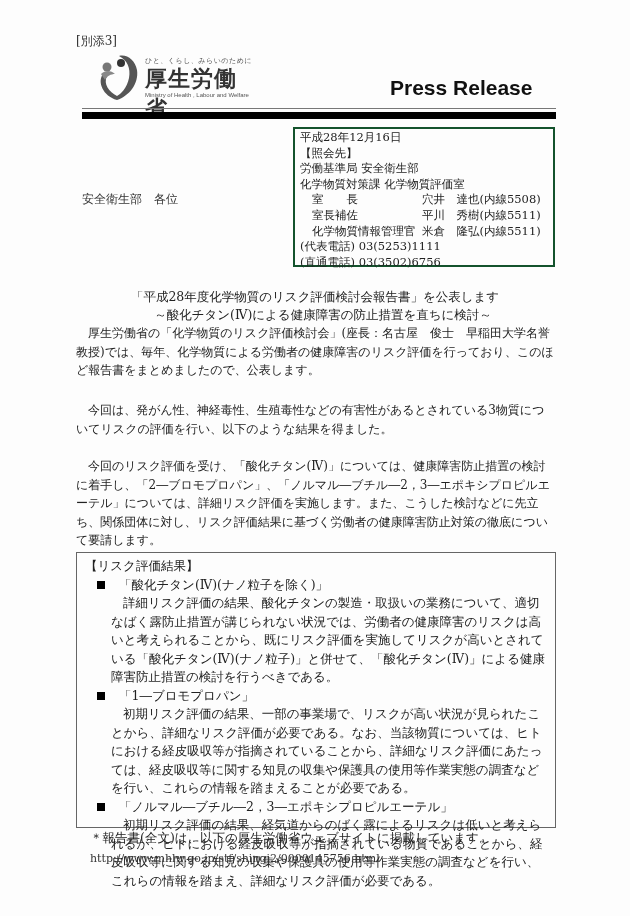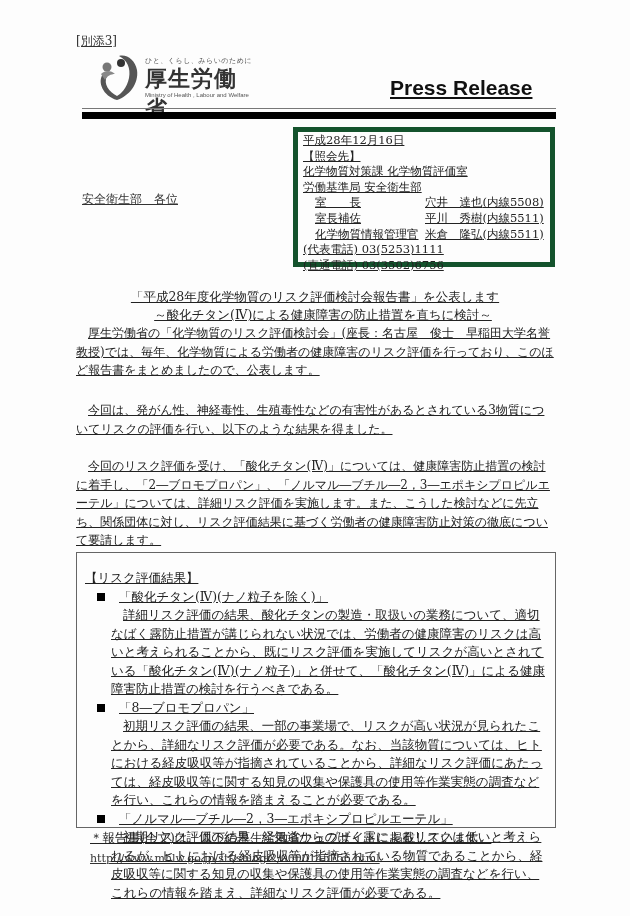--- a/index.html
+++ b/index.html
@@ -1,45 +1,45 @@
 <!DOCTYPE html>
 <html><head>
   <meta charset="utf-8">
   <style>
     html, body { margin: 0; padding: 0; background: #fdfdfd; }
     body { width: 630px; height: 916px; position: relative; overflow: hidden;
            font-family: "DejaVu Serif", "Liberation Serif", serif; color: #222; }
-    .abs { position: absolute; text-decoration: underline; }
+    .abs { position: absolute; }
     .annex { left: 76px; top: 33px; font-size: 12px; color: #333; }
     .logo { left: 95px; top: 52px; width: 160px; height: 52px; }
     .logo-mark { position: absolute; left: 0; top: 0; width: 46px; height: 50px; }
     .logo-tag { position: absolute; left: 50px; top: 4px; font-size: 7px; color: #555;
                 font-family: "DejaVu Sans", sans-serif; letter-spacing: 0.5px; }
     .logo-name { position: absolute; left: 50px; top: 12px; font-size: 22px; font-weight: bold;
                  color: #333; font-family: "DejaVu Sans", sans-serif; letter-spacing: 1px; }
     .logo-en { position: absolute; left: 50px; top: 40px; font-size: 6px; color: #555;
                font-family: "Liberation Sans", sans-serif; white-space: nowrap; }
     .press { left: 390px; top: 76px; font-size: 21px; font-weight: bold;
              font-family: "Liberation Sans", sans-serif; color: #111; }
     .rule-thin { left: 82px; top: 108px; width: 474px; height: 1px; background: #777; }
     .rule-thick { left: 82px; top: 112px; width: 474px; height: 7px; background: #000; }
     .addressee { left: 82px; top: 191px; font-size: 12px; color: #333; }
-    .contact-box { left: 293px; top: 127px; width: 262px; height: 140px; border: 5px solid #14532d;
+    .contact-box { left: 293px; top: 127px; width: 262px; height: 140px; border: 2px solid #14532d;
                    font-size: 11.5px; line-height: 15.6px; padding: 1px 5px; box-sizing: border-box; }
     .contact-box .row { white-space: nowrap; display: flex; }
     .contact-box .c1 { width: 122px; padding-left: 12px; box-sizing: border-box; }
     .contact-box .c1.wide { padding-left: 12px; }
     .title1 { left: 0; width: 630px; top: 289px; text-align: center; font-size: 12.5px; }
     .title2 { left: 0; width: 630px; top: 307px; text-align: center; font-size: 12.5px; padding-left: 8px; }
     .para { left: 76px; width: 480px; font-size: 12px; line-height: 18.5px; text-indent: 12px; }
     .p1 { top: 324px; }
     .p2 { top: 401px; }
     .p3 { top: 457px; }
     .risk-box { left: 76px; top: 552px; width: 480px; height: 276px; border: 1px solid #666;
-                box-sizing: border-box; font-size: 12.5px; line-height: 18.5px; padding: 16px 6px; }
+                box-sizing: border-box; font-size: 12.5px; line-height: 18.5px; padding: 4px 6px; }
     .risk-head { margin-left: 2px; }
     .item-title { display: flex; }
     .bullet { width: 36px; padding-left: 14px; box-sizing: border-box; }
     .bullet i { display: inline-block; width: 8px; height: 8px; background: #000; }
     .item-body { margin-left: 28px; text-indent: 12px; }
     .footnote { left: 90px; top: 830px; font-size: 12.5px; }
     .url { left: 90px; top: 852px; font-size: 11px; font-family: "DejaVu Serif", serif; color: #333; }
   </style>
 </head>
 <body>
@@ -60,22 +60,22 @@
 
 <div class="abs press">Press Release</div>
 <div class="abs rule-thin"></div>
 <div class="abs rule-thick"></div>
 
 <div class="abs addressee">安全衛生部　各位</div>
 
 <div class="abs contact-box">
   <div class="row">平成28年12月16日</div>
   <div class="row">【照会先】</div>
+  <div class="row">労働基準局 安全衛生部</div>
   <div class="row">化学物質対策課 化学物質評価室</div>
-  <div class="row">労働基準局 安全衛生部</div>
   <div class="row">
     <span class="c1">室　　長</span>
     <span>穴井　達也</span>
     <span>(内線5508)</span>
   </div>
   <div class="row">
     <span class="c1">室長補佐</span>
     <span>平川　秀樹</span>
     <span>(内線5511)</span>
   </div>
@@ -99,21 +99,21 @@
   <div class="risk-head">【リスク評価結果】</div>
 
   <div class="item-title">
     <span class="bullet"><i></i></span>
     <span>「酸化チタン(Ⅳ)(ナノ粒子を除く)」</span>
   </div>
   <div class="item-body">詳細リスク評価の結果、酸化チタンの製造・取扱いの業務について、適切なばく露防止措置が講じられない状況では、労働者の健康障害のリスクは高いと考えられることから、既にリスク評価を実施してリスクが高いとされている「酸化チタン(Ⅳ)(ナノ粒子)」と併せて、「酸化チタン(Ⅳ)」による健康障害防止措置の検討を行うべきである。</div>
 
   <div class="item-title">
     <span class="bullet"><i></i></span>
-    <span>「8―ブロモプロパン」</span>
+    <span>「1―ブロモプロパン」</span>
   </div>
   <div class="item-body">初期リスク評価の結果、一部の事業場で、リスクが高い状況が見られたことから、詳細なリスク評価が必要である。なお、当該物質については、ヒトにおける経皮吸収等が指摘されていることから、詳細なリスク評価にあたっては、経皮吸収等に関する知見の収集や保護具の使用等作業実態の調査などを行い、これらの情報を踏まえることが必要である。</div>
 
   <div class="item-title">
     <span class="bullet"><i></i></span>
     <span>「ノルマル―ブチル―2，3―エポキシプロピルエーテル」</span>
   </div>
   <div class="item-body">初期リスク評価の結果、経気道からのばく露によるリスクは低いと考えられるが、ヒトにおける経皮吸収等が指摘されている物質であることから、経皮吸収等に関する知見の収集や保護具の使用等作業実態の調査などを行い、これらの情報を踏まえ、詳細なリスク評価が必要である。</div>
 </div>
 

